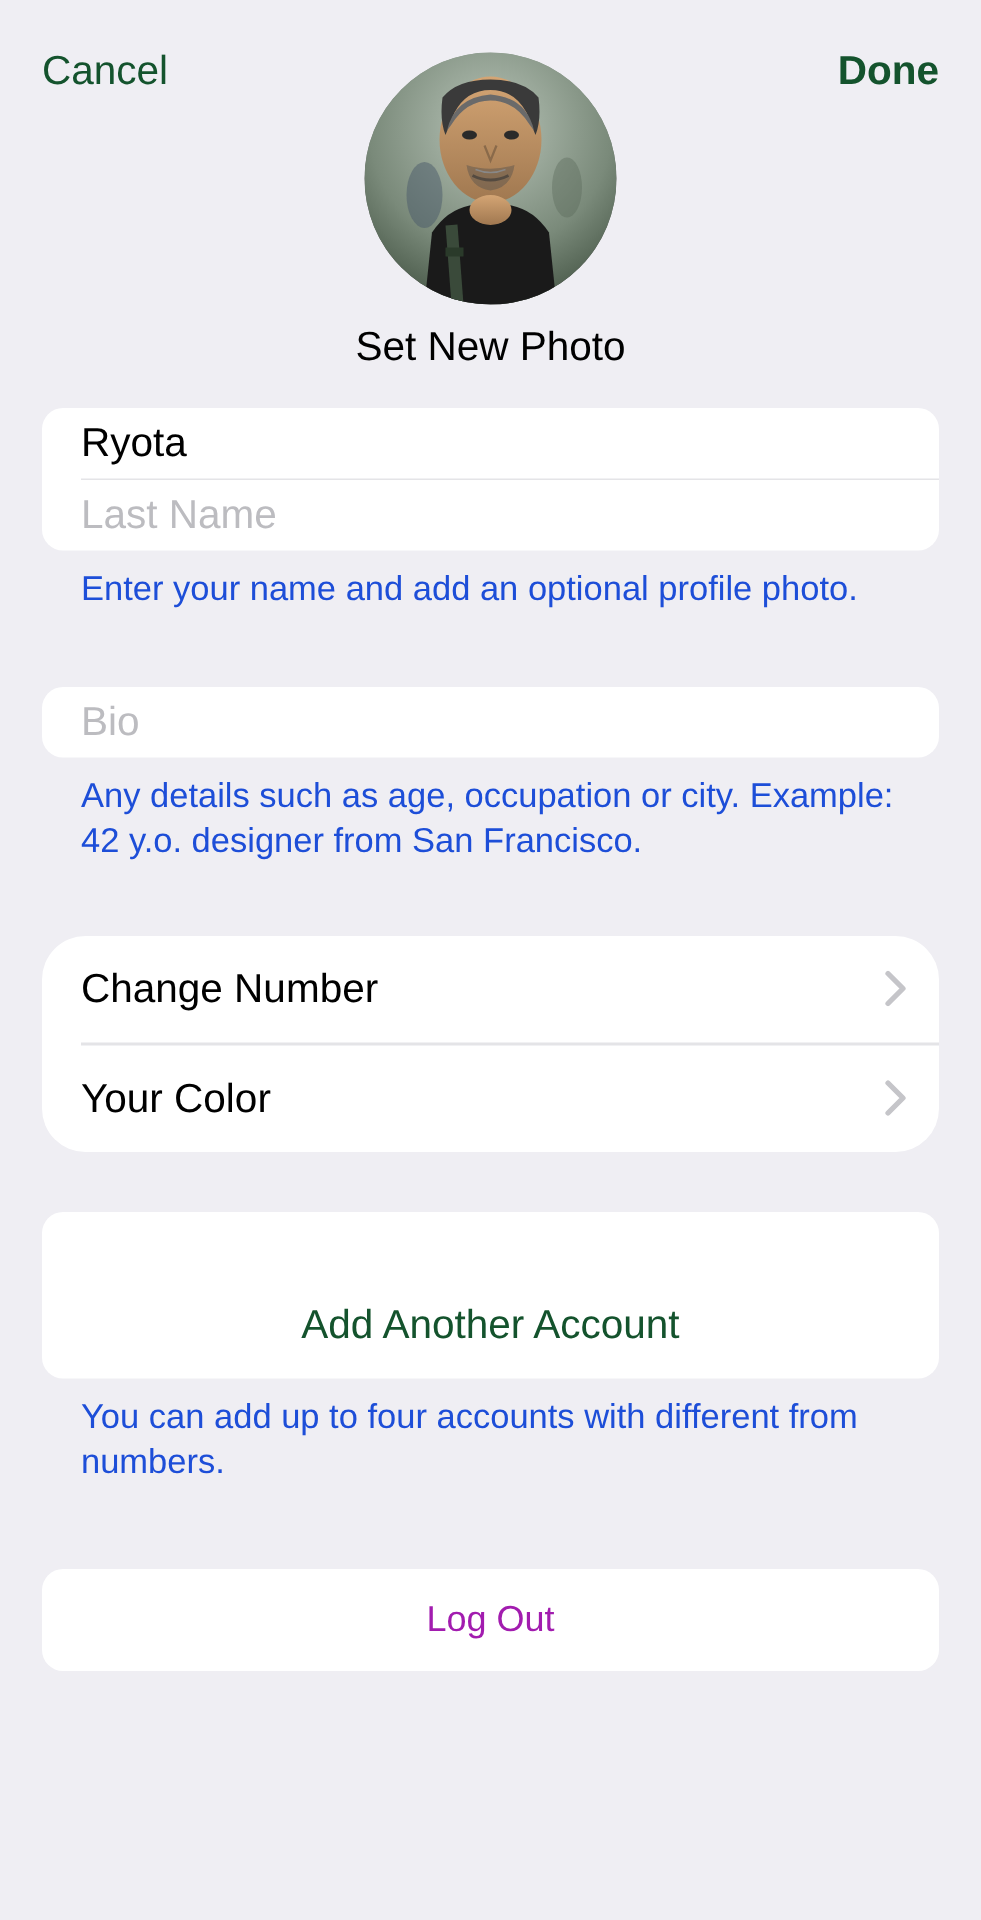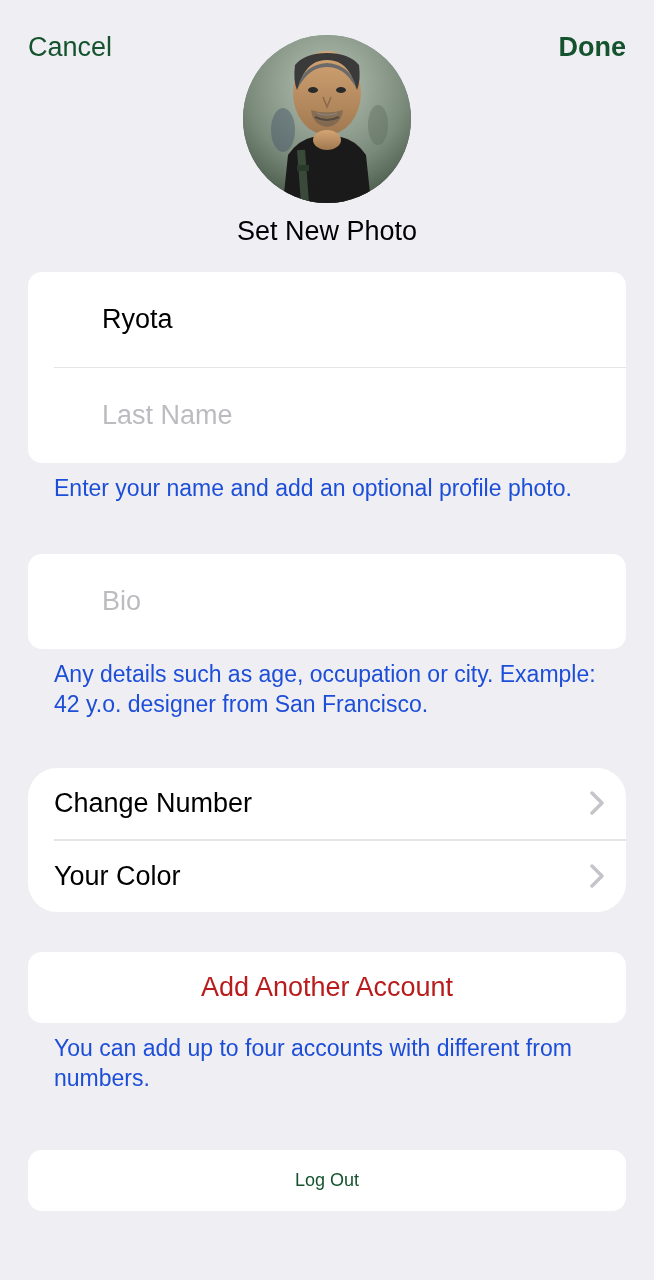--- a/index.html
+++ b/index.html
@@ -66,23 +66,22 @@
     }
     .input-row {
       padding: 0 26px;
     }
     .input-row input {
       width: 100%;
       border: none;
       outline: none;
       font-size: 27px;
       color: #000;
-      padding: 32px 0;
+      padding: 8px 0;
       background: transparent;
-      margin-left: 48px;
     }
     .input-row input::placeholder {
       color: #bcbcc0;
     }
     .divider {
       height: 1px;
       background: #e4e4e7;
       margin-left: 26px;
     }
     .footer-text {
@@ -130,25 +129,26 @@
     }
     .center-btn-row {
       display: flex;
       justify-content: center;
       align-items: center;
       padding: 20px 0;
       cursor: pointer;
     }
     .center-btn-blue {
       font-size: 27px;
-      color: #b91c1c;
+      color: #14532d;
+      margin-top: 40px;
     }
     .center-btn-red {
-      font-size: 18px;
-      color: #14532d;
+      font-size: 24px;
+      color: #a21caf;
     }
     .section.logout-section {
       margin-top: 57px;
     }
   </style>
 </head>
 <body>
 
 <div class="header">
   <button class="header-btn">Cancel</button>

